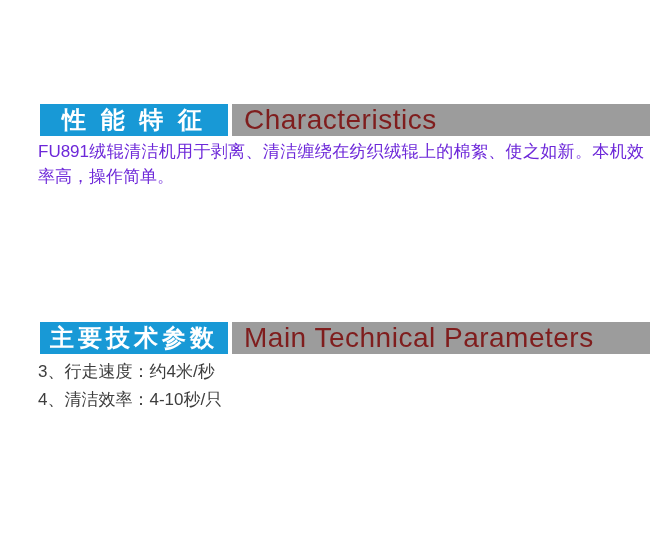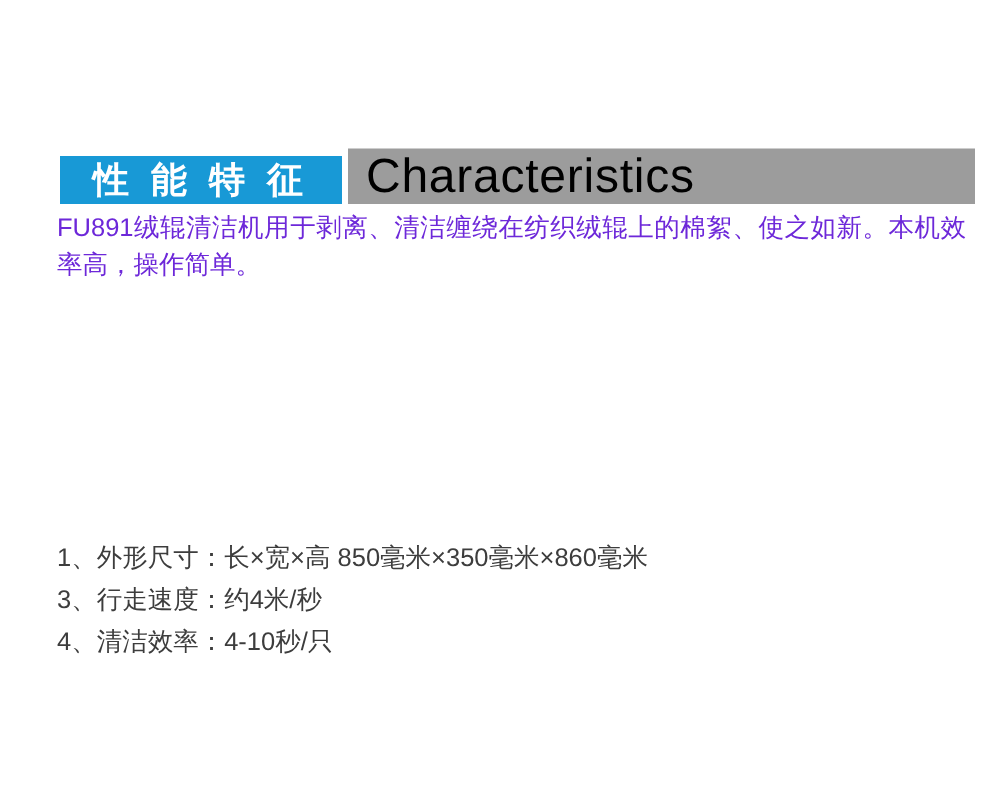--- a/index.html
+++ b/index.html
@@ -35,26 +35,26 @@
     font-weight: bold;
     letter-spacing: 4px;
     white-space: nowrap;
   }
   .hdr-gap {
     width: 4px;
     background: #ffffff;
   }
   .hdr-en {
     background: #9c9c9c;
-    color: #000000;
+    color: #7f1d1d;
     flex: 1;
     display: flex;
     align-items: center;
     padding-left: 12px;
-    font-size: 32px;
+    font-size: 28px;
     letter-spacing: 0.5px;
     white-space: nowrap;
   }
   .body-text {
     position: absolute;
     left: 38px;
     top: 139px;
     width: 606px;
     color: #6d28d9;
     font-size: 17px;
@@ -88,20 +88,24 @@
   <div class="section-header" style="top: 100px;">
     <div class="hdr-zh">性 能 特 征</div>
     <div class="hdr-gap"></div>
     <div class="hdr-en">Characteristics</div>
   </div>
 
   <div class="body-text">
     <p>FU891绒辊清洁机用于剥离、清洁缠绕在纺织绒辊上的棉絮、使之如新。本机效率高，操作简单。</p>
   </div>
 
+  <div class="section-header" style="top: 318px;">
+    <div class="hdr-zh">主要技术参数</div>
+    <div class="hdr-gap"></div>
+    <div class="hdr-en">Main Technical Parameters</div>
+  </div>
 
   <div class="param-list">
-    <div class="param-item">1、外形尺寸：长×宽×高 850毫米×350毫米×860毫米</div>
     <div class="param-item">3、行走速度：约4米/秒</div>
     <div class="param-item">4、清洁效率：4-10秒/只</div>
   </div>
 
 </div>
 
 </body></html>

